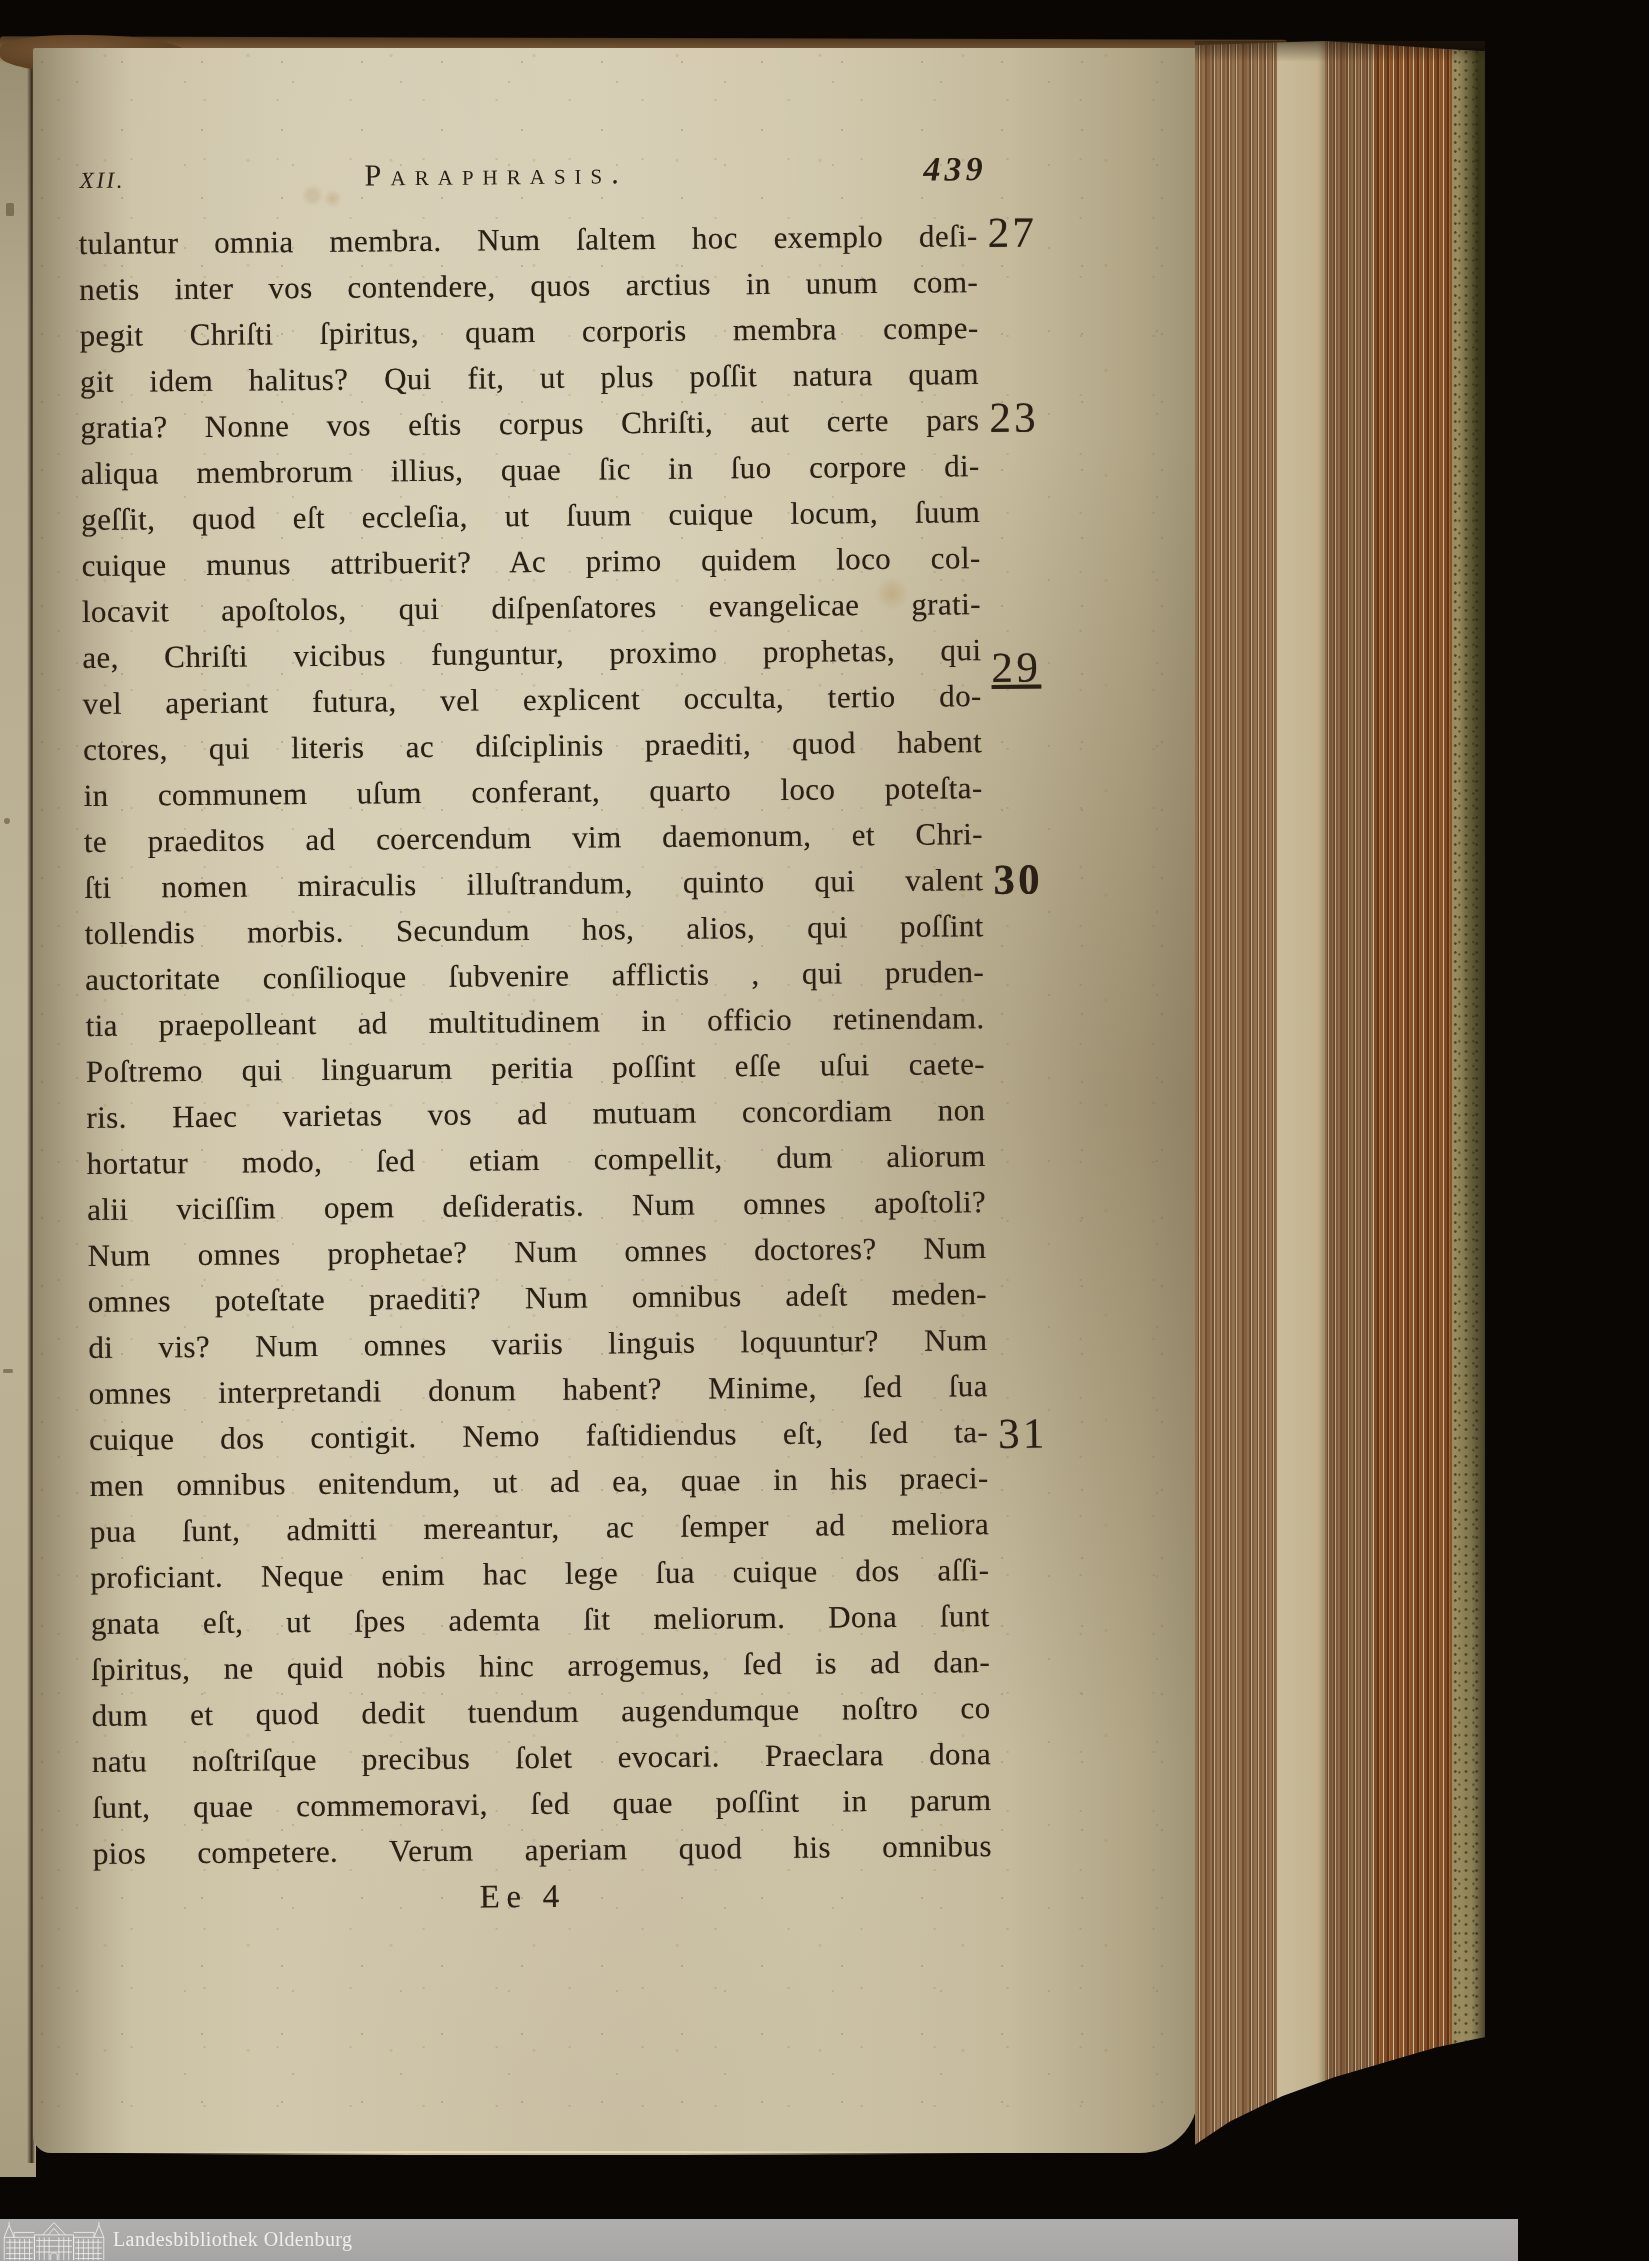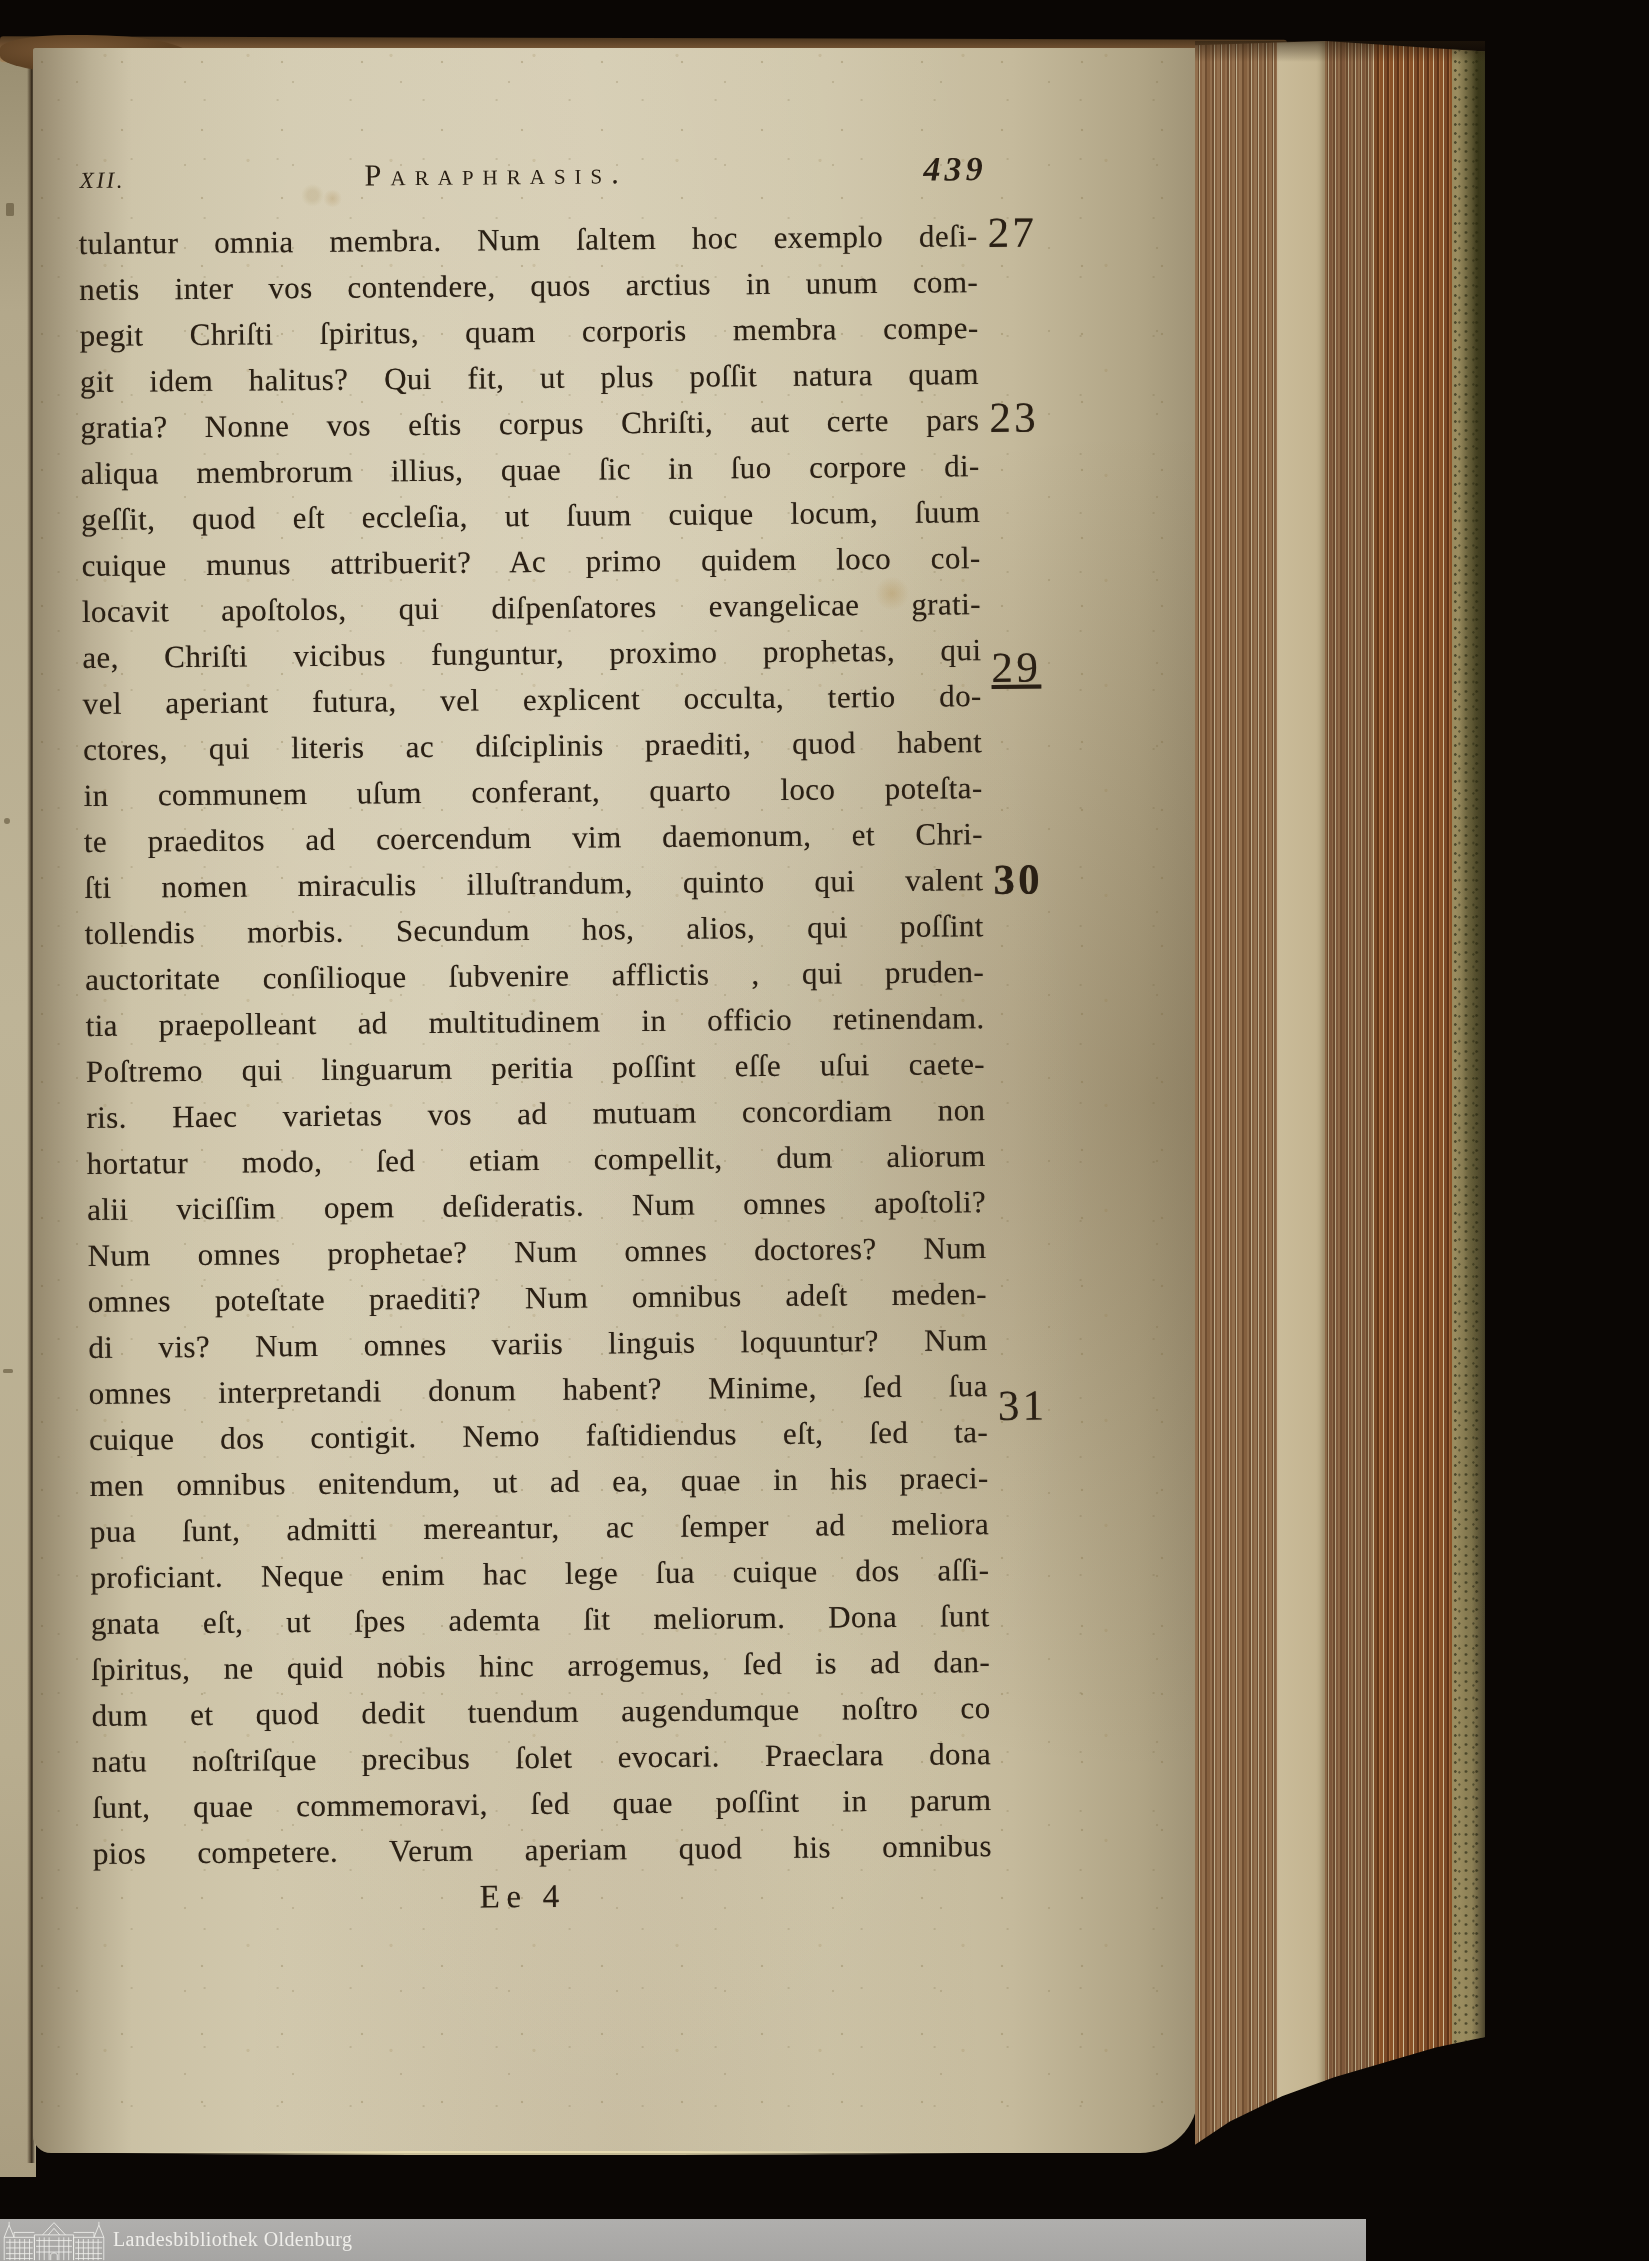--- a/index.html
+++ b/index.html
@@ -112,21 +112,21 @@
   #band-e::after{content:"";position:absolute;inset:0;background:
     radial-gradient(ellipse at 80% 6%,rgba(40,40,12,.8),transparent 55%),
     radial-gradient(ellipse at 60% 55%,rgba(40,40,14,.35),transparent 60%),
     linear-gradient(90deg,rgba(0,0,0,0) 60%,rgba(10,8,4,.55) 100%);}
   #edge-top-shade{
     position:absolute;left:1195px;top:41px;width:290px;height:21.4px;
     background:linear-gradient(180deg,rgba(40,28,14,.55),rgba(40,28,14,0));
   }
   
   #watermark-bar{
-    position:absolute;left:0;bottom:0;width:1366px;height:42px;
+    position:absolute;left:0;bottom:0;width:1518px;height:42px;
     background:linear-gradient(180deg,#b0afad 0%,#a6a5a3 100%);
     display:flex;align-items:center;
   }
   #library-logo{position:absolute;left:2.5px;bottom:0;width:102px;height:40px;}
   #watermark-text{
     position:absolute;left:113px;top:9px;
     font-family:"Liberation Serif","DejaVu Serif",serif;
     font-size:20px;color:#efeeea;letter-spacing:0.4px;
   }
 </style>
@@ -191,21 +191,21 @@
         <div class="line">dum et quod dedit tuendum augendumque noſtro co</div>
         <div class="line">natu noſtriſque precibus ſolet evocari.   Praeclara dona</div>
         <div class="line">ſunt,  quae commemoravi,  ſed quae poſſint in parum</div>
         <div class="line">pios competere.   Verum aperiam quod his omnibus</div>
       </div>
     <div id="verse-layer">
         <div class="mnum" style="top: -5px;">27</div>
         <div class="mnum" style="top: 180px;">23</div>
         <div class="mnum" style="top: 430px; text-decoration: underline;">29</div>
         <div class="mnum" style="top: 642px; font-weight: bold;">30</div>
-        <div class="mnum" style="top: 1168px;">31</div>
+        <div class="mnum" style="top: 1196px;">31</div>
       </div>
     <div id="signature">Ee 4</div>
   </div>
 
   <div id="fore-edge">
     <div class="band" id="band-a"></div>
     <div class="band" id="band-b"></div>
     <div class="band" id="band-c"></div>
     <div class="band" id="band-d"></div>
     <div class="band" id="band-e"></div>

